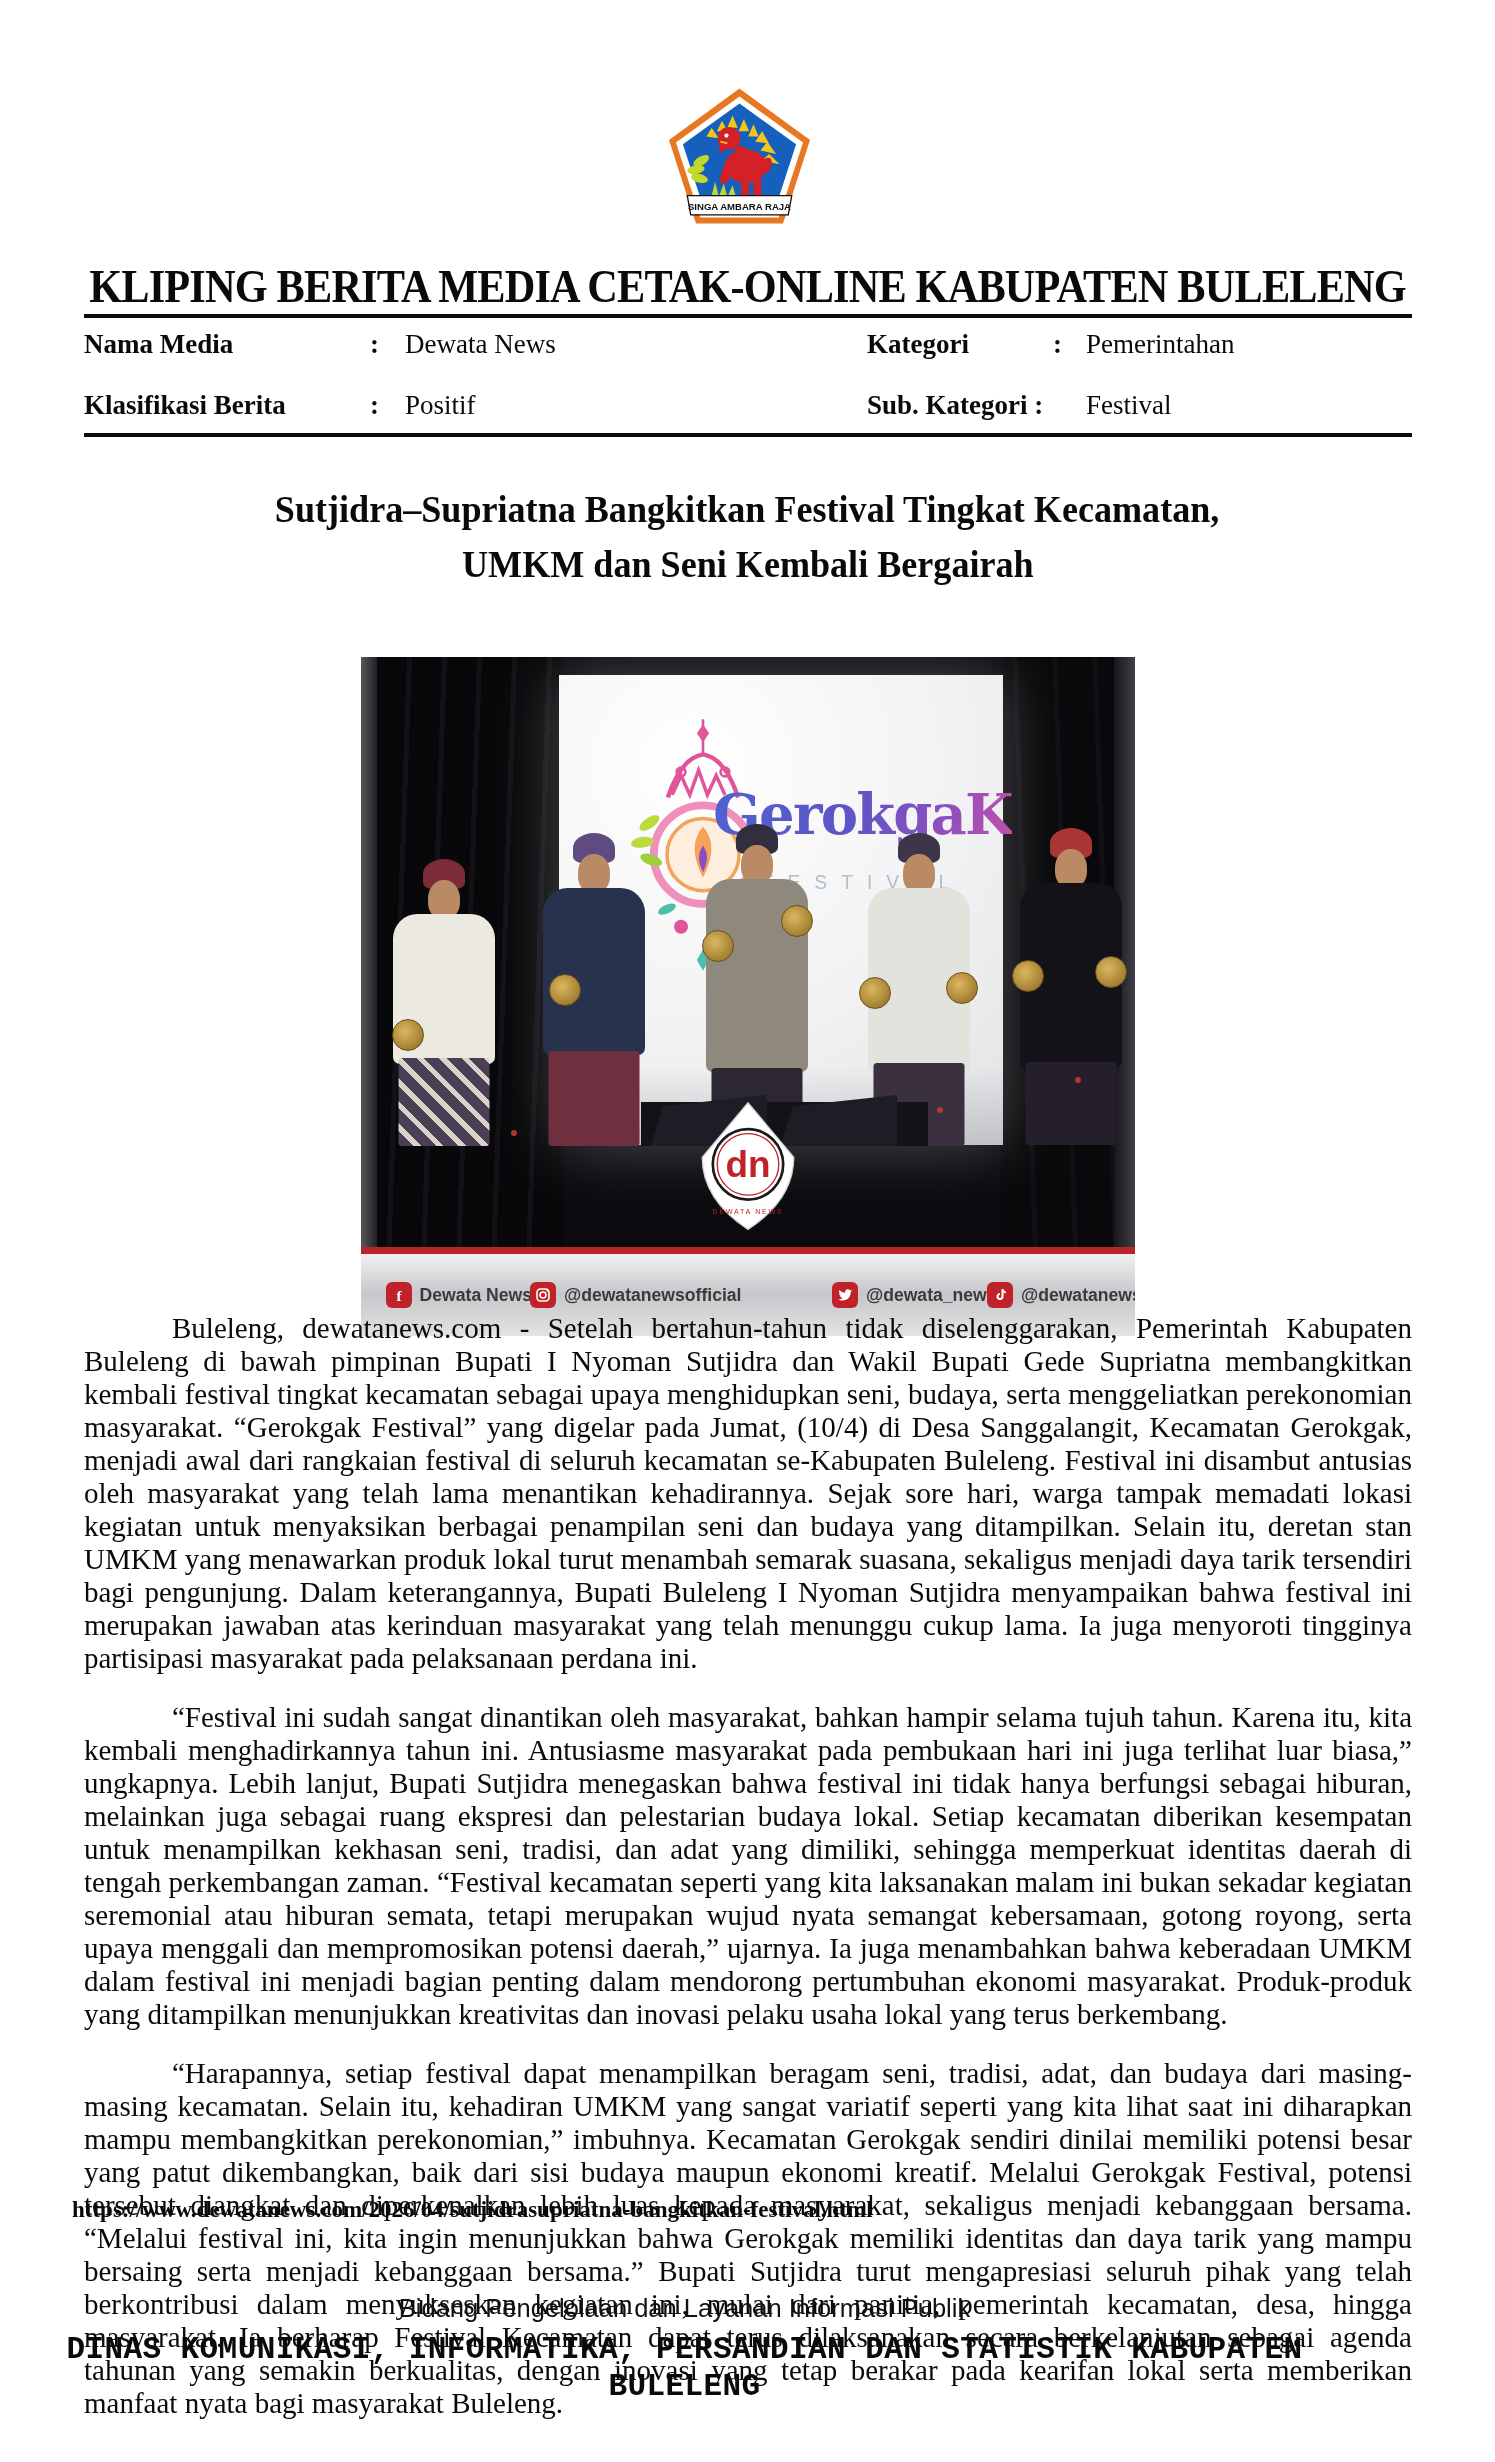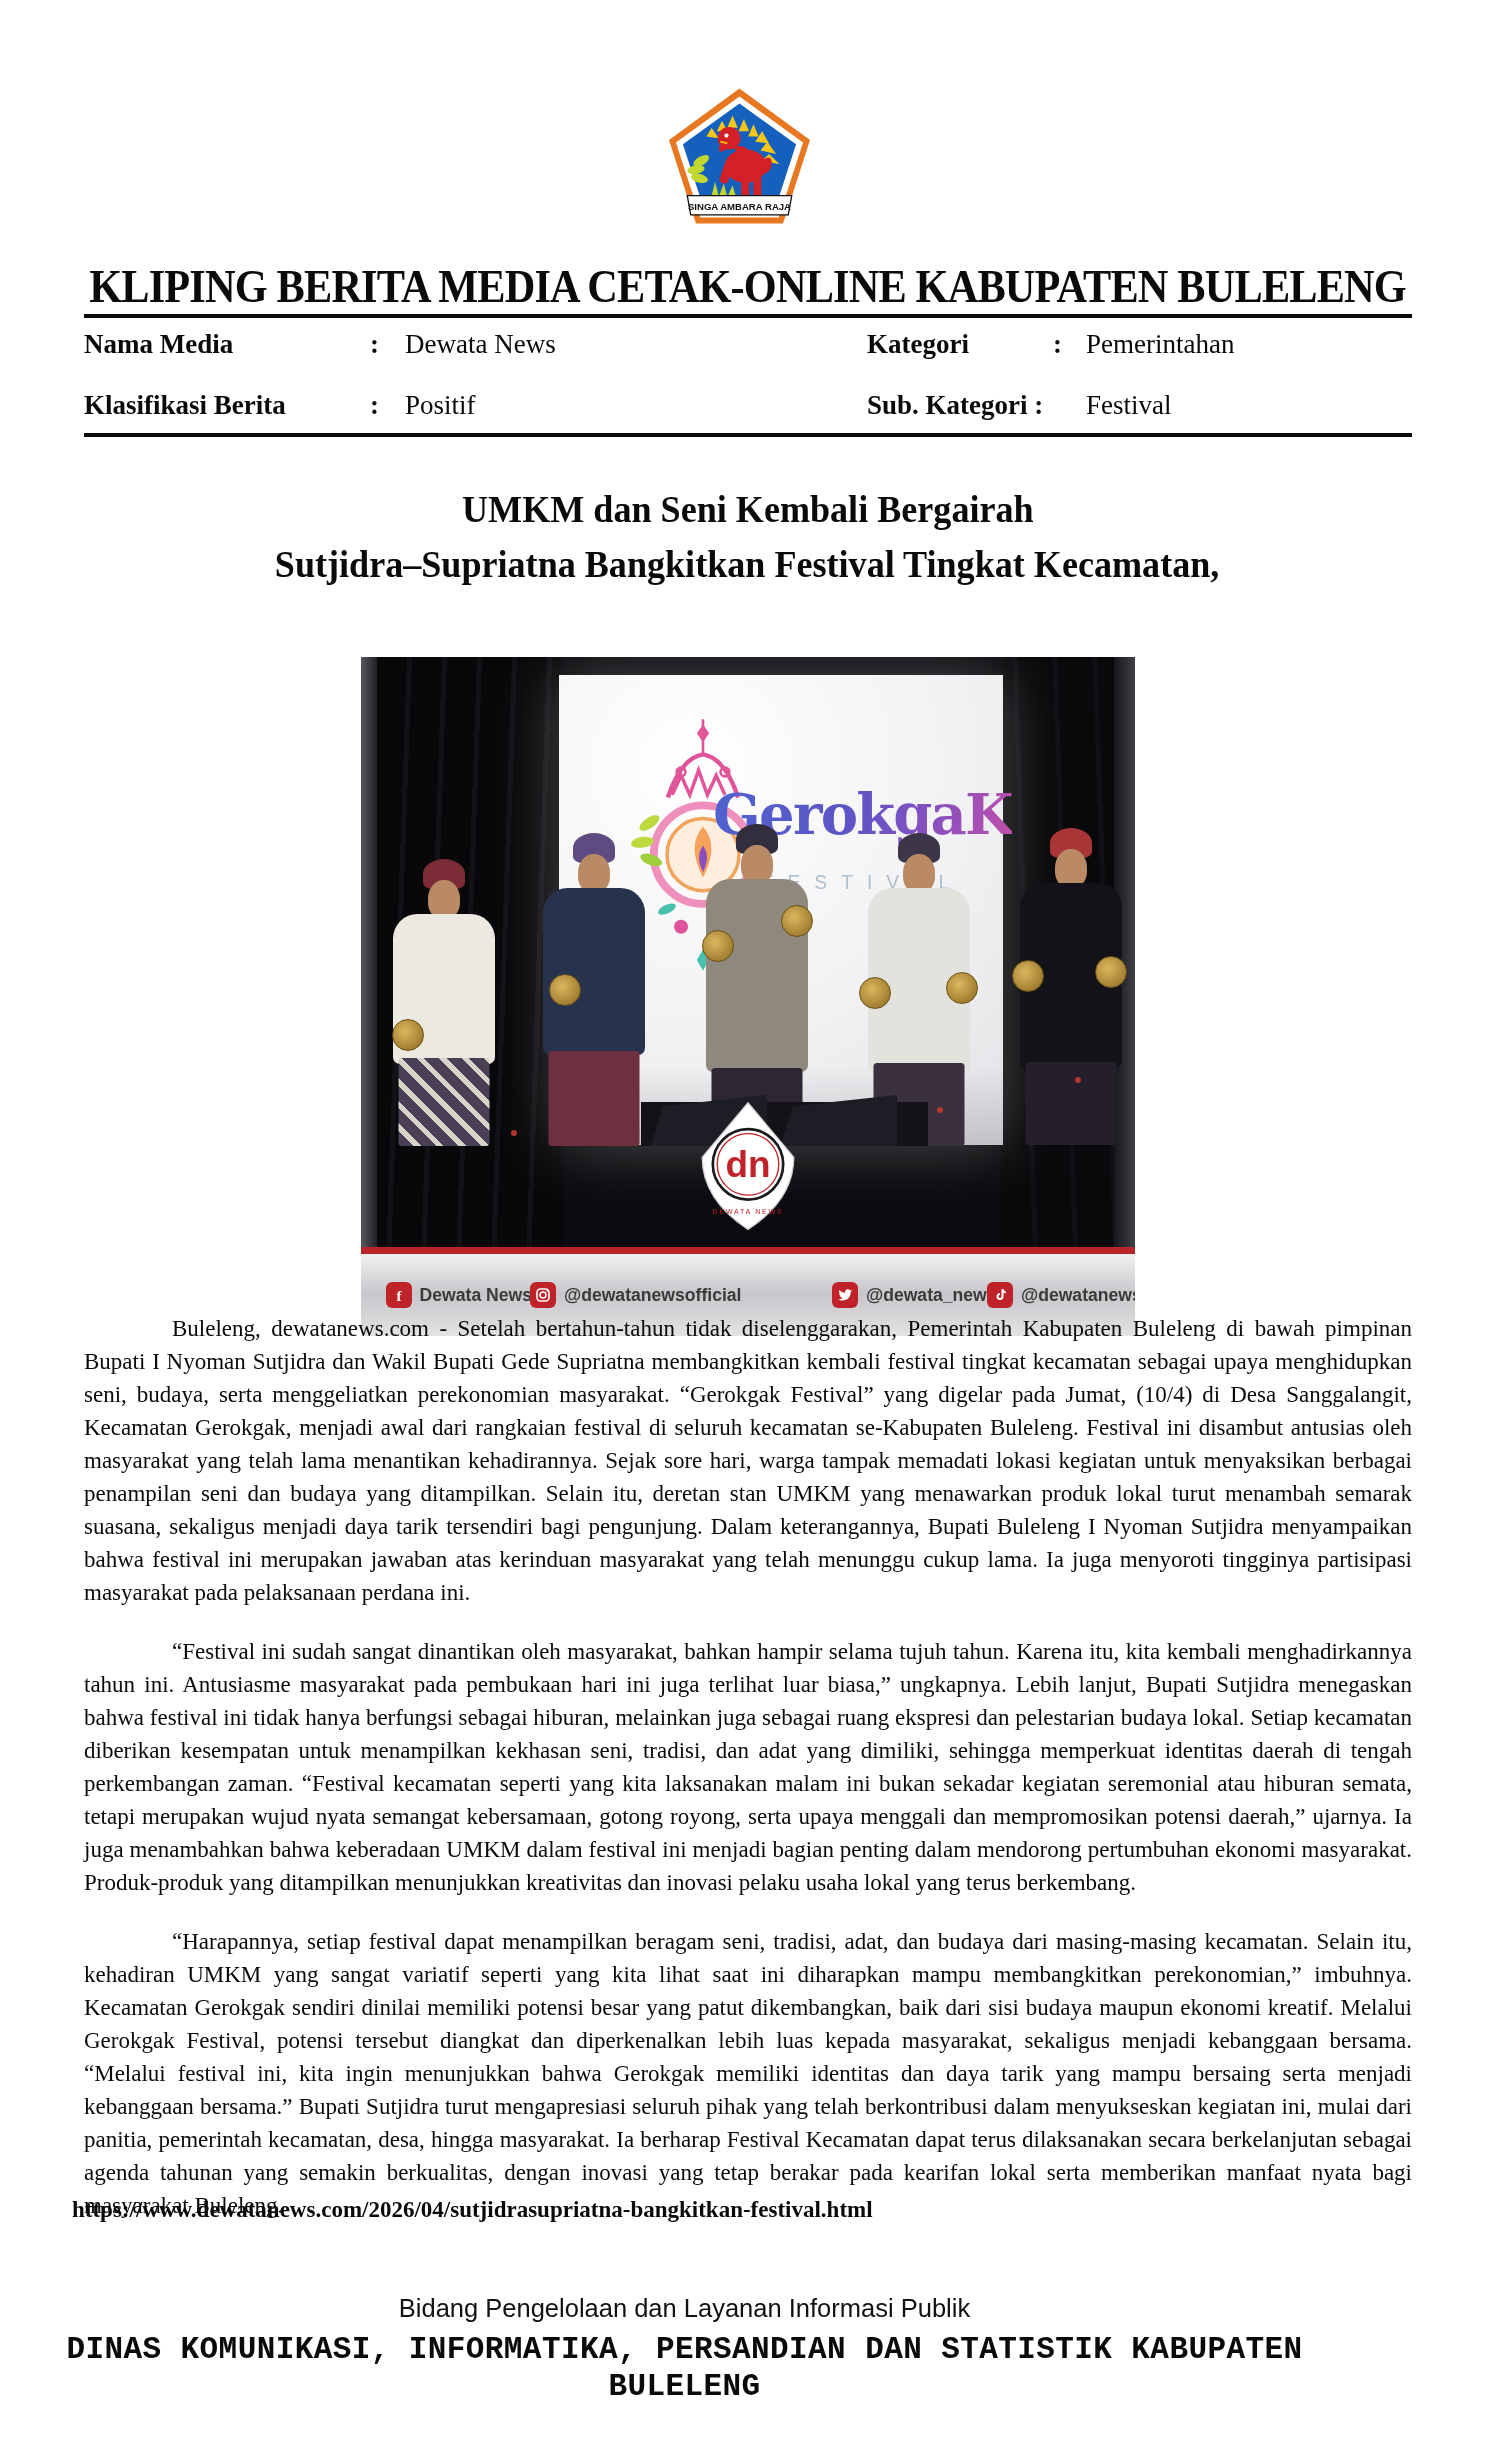--- a/index.html
+++ b/index.html
@@ -74,21 +74,21 @@
   #bar-red{position:absolute;top:0;left:0;right:0;height:7px;background:#b8262b;}
   #bar-silver{position:absolute;top:7px;left:0;right:0;bottom:0;
      background:linear-gradient(180deg,#f2f2f4,#c7c7cb 48%,#e3e3e5);}
   .soc{position:absolute;top:50%;transform:translateY(-50%);display:flex;align-items:center;gap:8px;}
   .soc .ic{width:26px;height:26px;border-radius:6.2px;background:#bf2228;display:flex;
      align-items:center;justify-content:center;color:#fff;flex:none;}
   .soc .lbl{font-family:"Liberation Sans",sans-serif;font-weight:bold;font-size:17.6px;color:#3a3a3a;white-space:nowrap;}
   #badge{position:absolute;left:334px;top:444px;width:106px;height:132px;}
 
   
-  #body-text{position:absolute;left:84px;top:1312px;width:1328px;font-size:23px;
+  #body-text{position:absolute;left:84px;top:1312px;width:1328px;font-size:29px;
      line-height:33px;text-align:justify;}
   #body-text p{margin:0 0 26px 0;text-indent:88px;}
   #src-url{position:absolute;left:72px;top:2197px;font-weight:bold;font-size:23px;}
 
   
   #footer{position:absolute;left:0;top:2294px;width:1369px;text-align:center;}
   #footer .f1{font-family:"Liberation Sans",sans-serif;font-size:25.5px;color:#111;}
   #footer .f2{margin-top:8px;font-family:Liberation Mono, monospace;font-weight:bold;
      font-size:32px;letter-spacing:0.4px;}
   #footer .f2 span{display:inline-block;transform:scaleX(0.97);transform-origin:center;}
@@ -158,22 +158,22 @@
     <div class="mlabel">Klasifikasi Berita</div>
     <div class="mcolon">:</div>
     <div class="mvalue">Positif</div>
     <div class="mlabel">Sub. Kategori :</div>
     <div class="mcolon"></div>
     <div class="mvalue">Festival</div>
   </div>
   <div class="rule" id="rule2"></div>
 
   <div id="art-title">
+    <div><span>Sutjidra–Supriatna Bangkitkan Festival Tingkat Kecamatan,</span></div>
     <div><span>UMKM dan Seni Kembali Bergairah</span></div>
-    <div><span>Sutjidra–Supriatna Bangkitkan Festival Tingkat Kecamatan,</span></div>
   </div>
 
   <div id="photo">
     <div id="edgeL"></div>
     <div id="curtainL"></div>
     <div id="curtainR"></div>
     <div id="edgeR"></div>
 
     <div id="screen">
 

